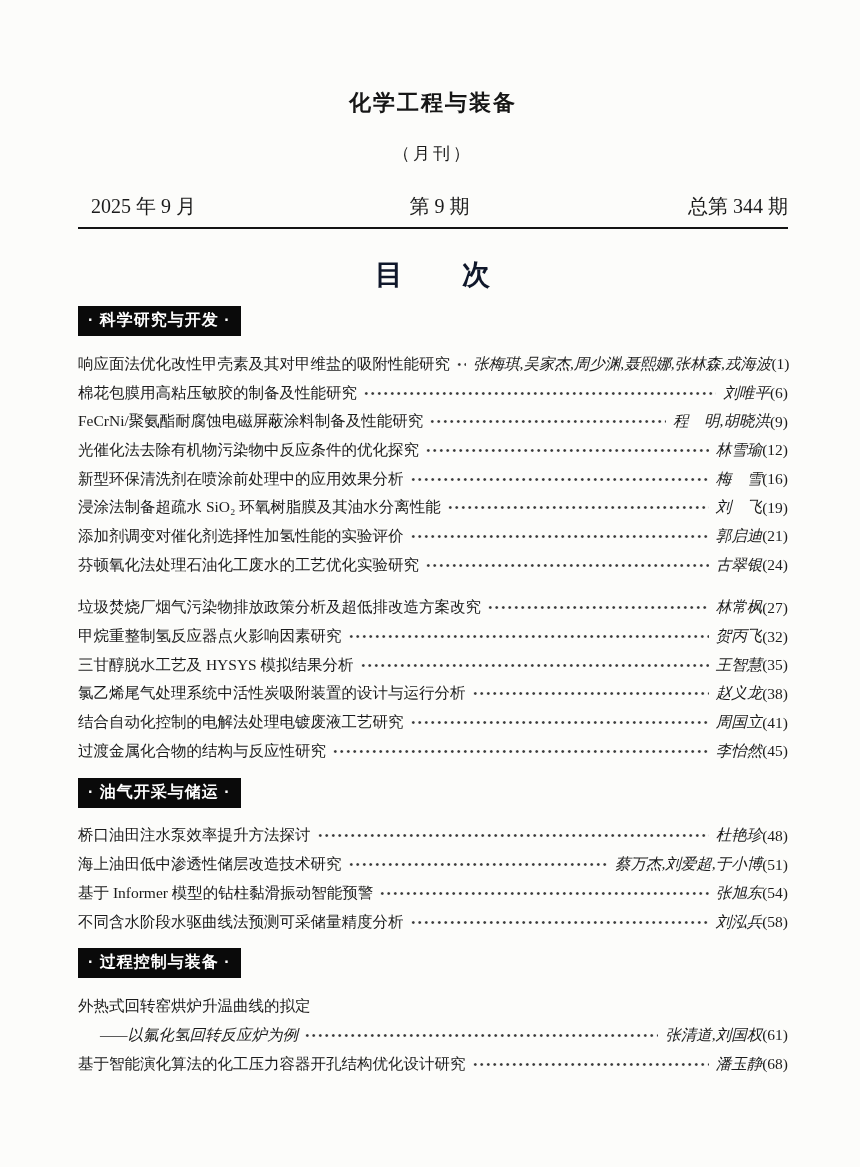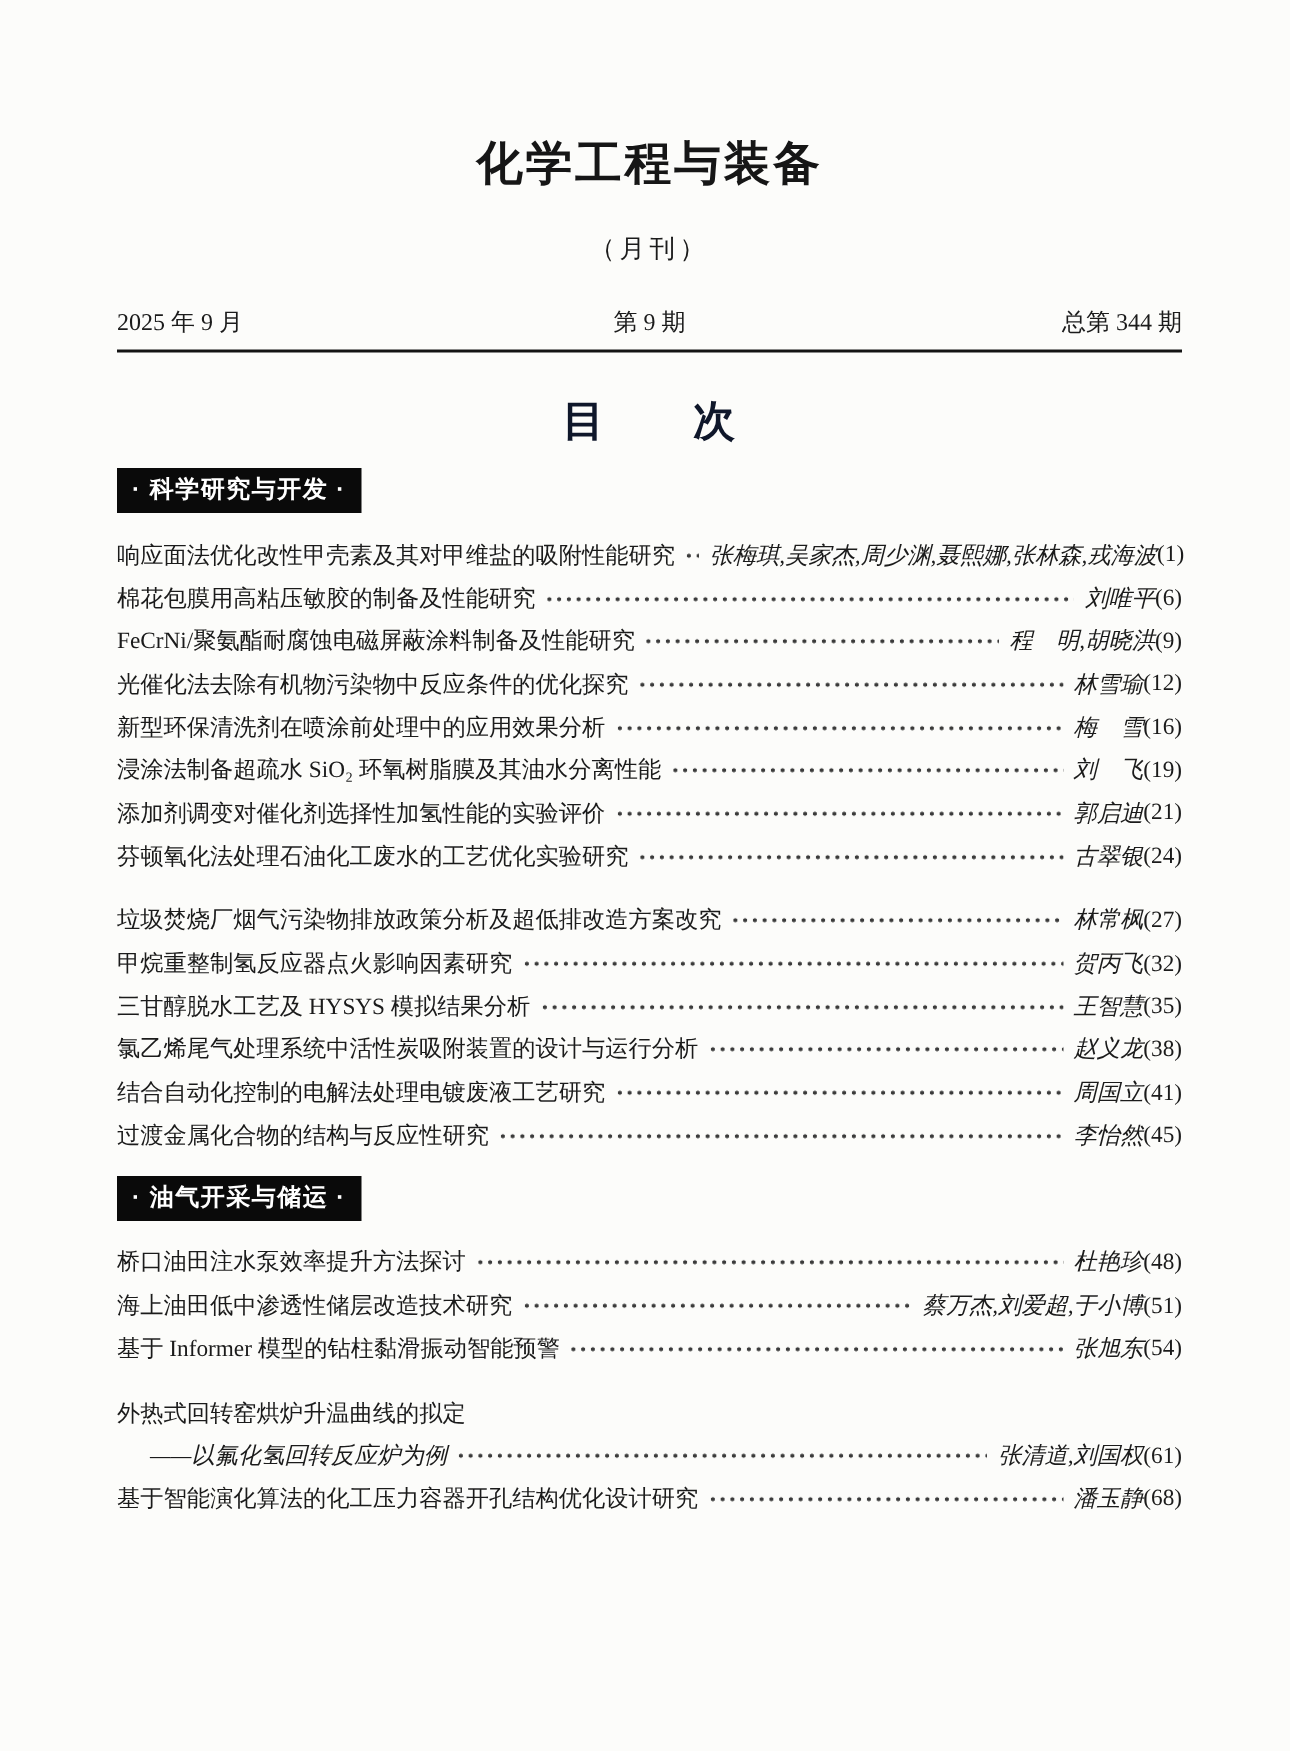--- a/index.html
+++ b/index.html
@@ -11,37 +11,38 @@
     box-sizing:border-box;
     padding:0 72px 0 78px;
     overflow:hidden;
     font-family:"Liberation Serif","DejaVu Serif",serif;
     color:#1b1b1b;
   }
   
   .journal-title{
     margin-top:88px;
     text-align:center;
-    font-size:31px;
+    font-size:22px;
     font-weight:bold;
     letter-spacing:2px;
     color:#161616;
   }
   .journal-subtitle{
     margin-top:24px;
     text-align:center;
     font-size:17px;
     letter-spacing:3px;
   }
   .info-row{
     margin-top:28px;
     display:flex;
     justify-content:space-between;
     align-items:baseline;
-    font-size:16px;
+    font-size:20px;
+    margin-left:13px;
   }
   .info-row .mid{flex:1;text-align:center;}
   .info-row .left,.info-row .right{width:170px;}
   .info-row .right{text-align:right;}
   .rule{
     margin-top:7px;
     border-top:2.5px solid #141414;
     height:0;
   }
   .toc-title{
@@ -215,24 +216,31 @@
         <span class="leader"></span>
         <span class="a">蔡万杰,刘爱超,于小博</span>
         <span class="p">(51)</span>
       </div>
       <div class="row">
         <span class="t">基于 Informer 模型的钻柱黏滑振动智能预警</span>
         <span class="leader"></span>
         <span class="a">张旭东</span>
         <span class="p">(54)</span>
       </div>
-    </div>
-  </div>
-
-  <div class="sec">
+      <div class="row">
+        <span class="t">不同含水阶段水驱曲线法预测可采储量精度分析</span>
+        <span class="leader"></span>
+        <span class="a">刘泓兵</span>
+        <span class="p">(58)</span>
+      </div>
+    </div>
+  </div>
+
+  <div class="sec">
+    <div class="sec-badge">· 过程控制与装备 ·</div>
     <div class="rows">
       <div class="row no-leader">
         <span class="t">外热式回转窑烘炉升温曲线的拟定</span>
 
       </div>
       <div class="row sub">
         <span class="t">——以氟化氢回转反应炉为例</span>
         <span class="leader"></span>
         <span class="a">张清道,刘国权</span>
         <span class="p">(61)</span>

